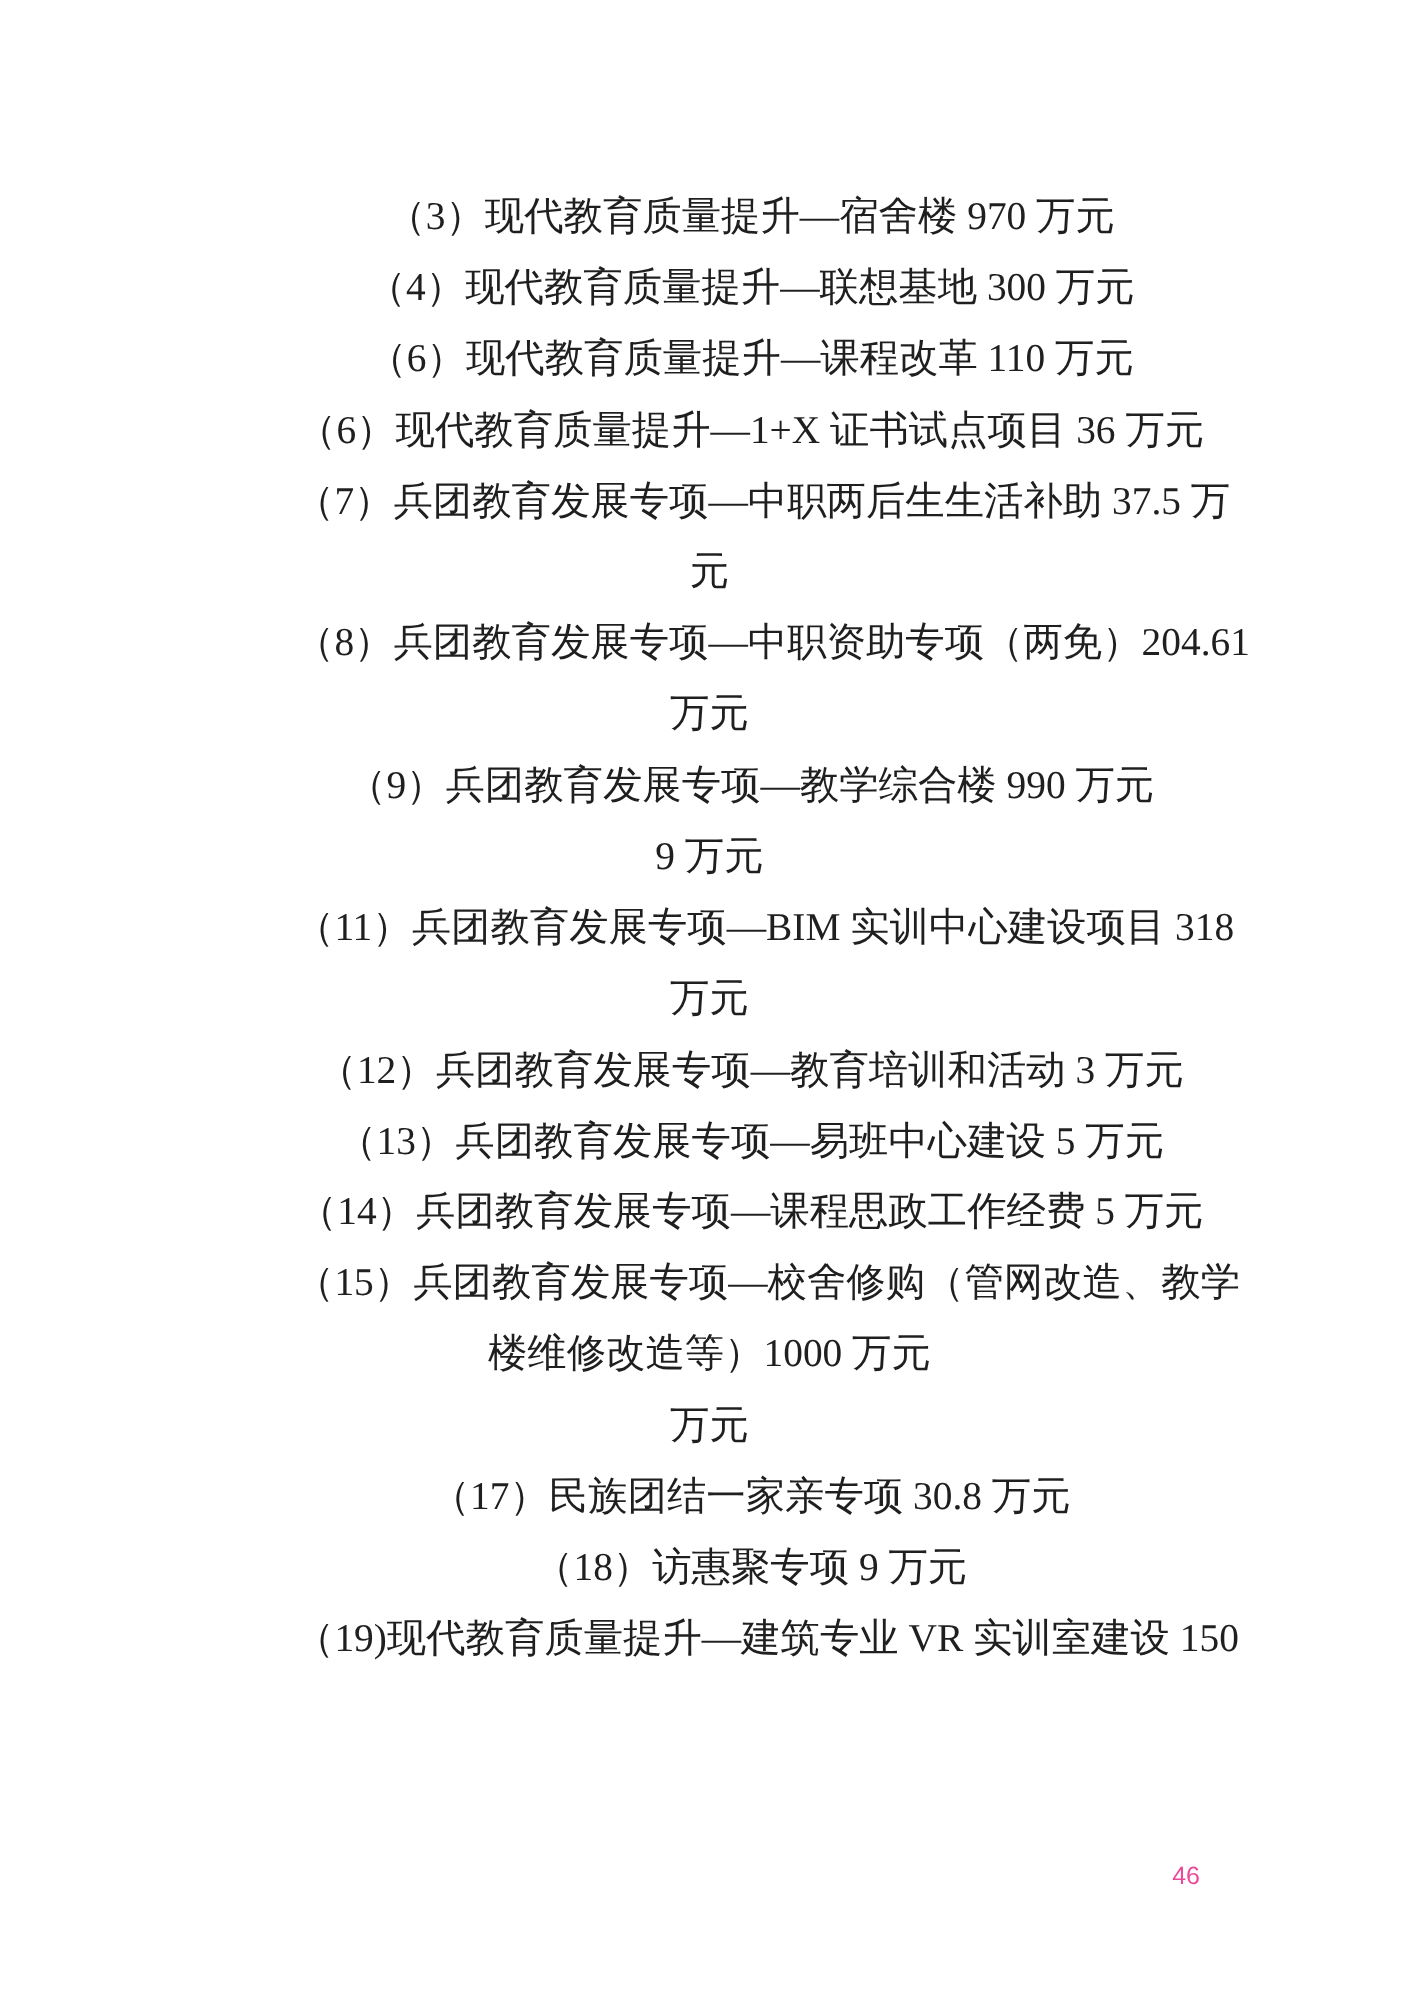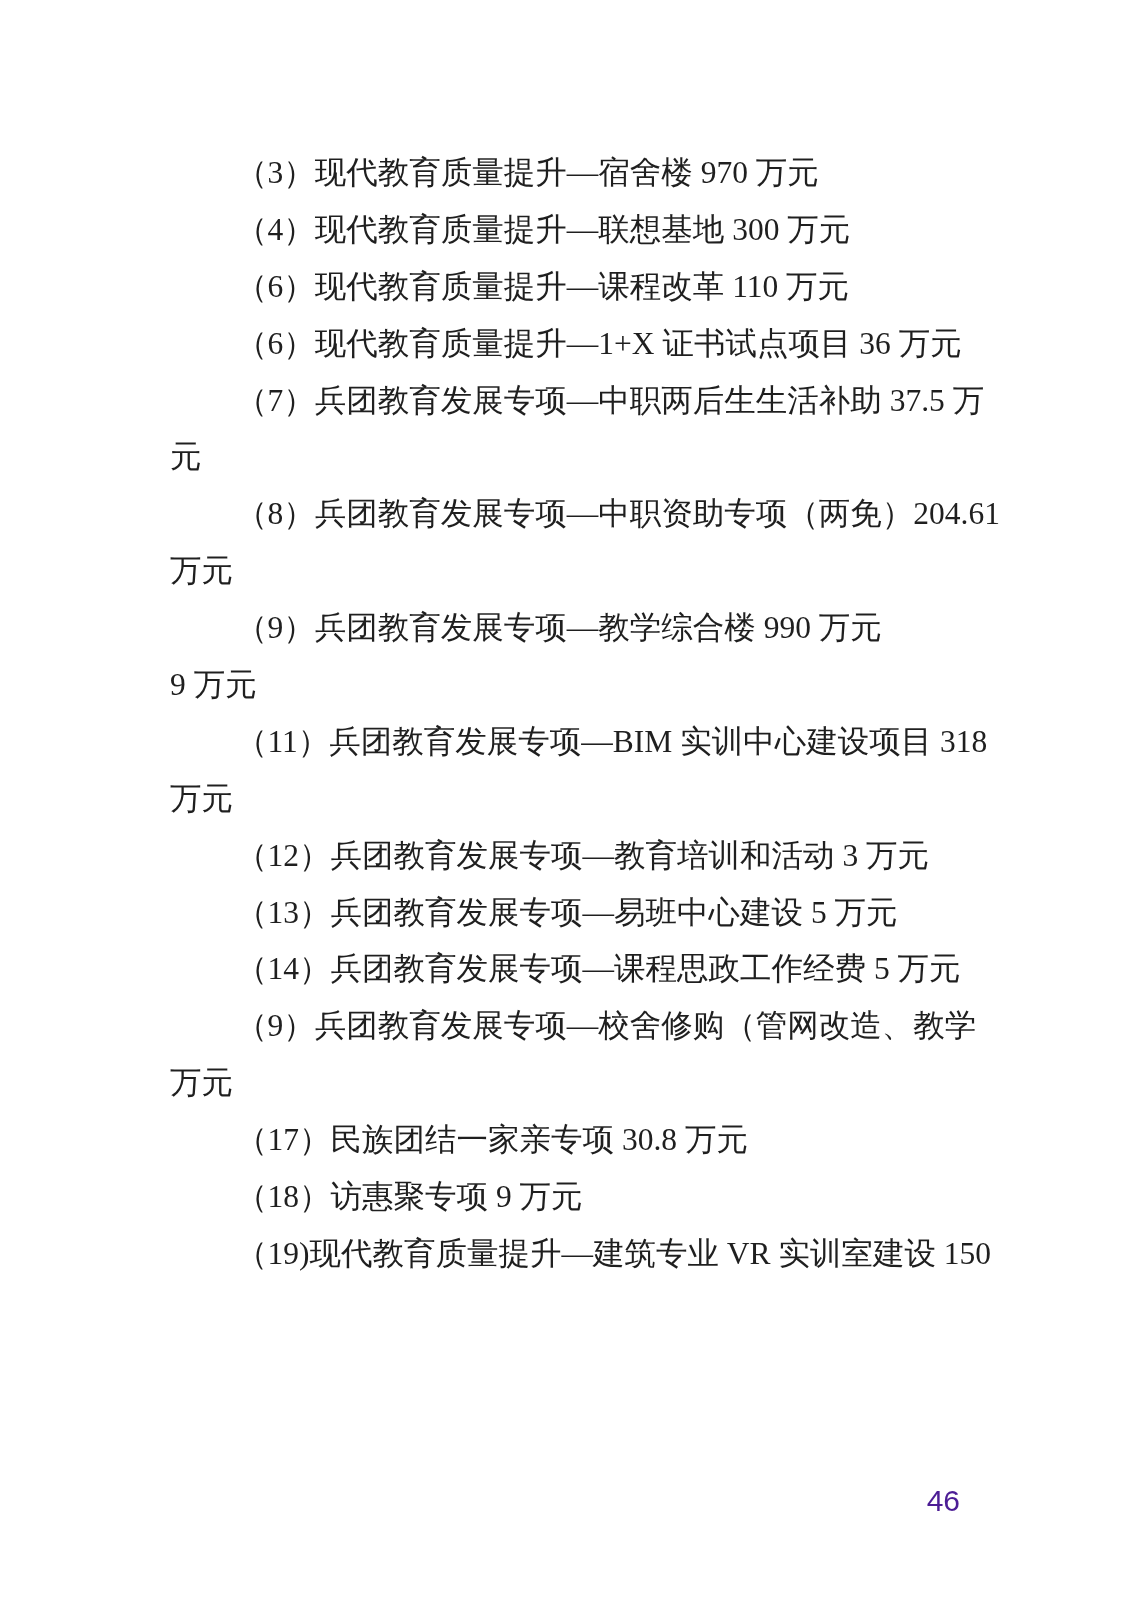--- a/index.html
+++ b/index.html
@@ -36,32 +36,32 @@
     white-space: nowrap;
     height: 56.9px;
   }
   .line.first {
     padding-left: 66px;
   }
   .page-number {
     position: absolute;
     top: 1483px;
     right: 171px;
-    font-size: 30px;
+    font-size: 20px;
     line-height: 36px;
-    color: #4c1d95;
+    color: #ec4899;
     font-family: "Liberation Sans", "DejaVu Sans", sans-serif;
     text-align: center;
   }
 </style>
 </head>
 <body style="background: rgb(255, 255, 255);">
 
 <div class="page">
-  <main class="content" style="color: rgb(31, 31, 31);">
+  <main class="content" style="color: rgb(31, 31, 31); text-align: center;">
       <div class="item">
         <div class="line first">（3）现代教育质量提升—宿舍楼 970 万元</div>
       </div>
       <div class="item">
         <div class="line first">（4）现代教育质量提升—联想基地 300 万元</div>
       </div>
       <div class="item">
         <div class="line first">（6）现代教育质量提升—课程改革 110 万元</div>
       </div>
       <div class="item">
@@ -88,21 +88,22 @@
       <div class="item">
         <div class="line first">（12）兵团教育发展专项—教育培训和活动 3 万元</div>
       </div>
       <div class="item">
         <div class="line first">（13）兵团教育发展专项—易班中心建设 5 万元</div>
       </div>
       <div class="item">
         <div class="line first">（14）兵团教育发展专项—课程思政工作经费 5 万元</div>
       </div>
       <div class="item">
-        <div class="line first">（9）兵团教育发展专项—校舍修购（管网改造、教学</div>
+        <div class="line first">（15）兵团教育发展专项—校舍修购（管网改造、教学</div>
+        <div class="line">楼维修改造等）1000 万元</div>
       </div>
       <div class="item">
         <div class="line">万元</div>
       </div>
       <div class="item">
         <div class="line first">（17）民族团结一家亲专项 30.8 万元</div>
       </div>
       <div class="item">
         <div class="line first">（18）访惠聚专项 9 万元</div>
       </div>

